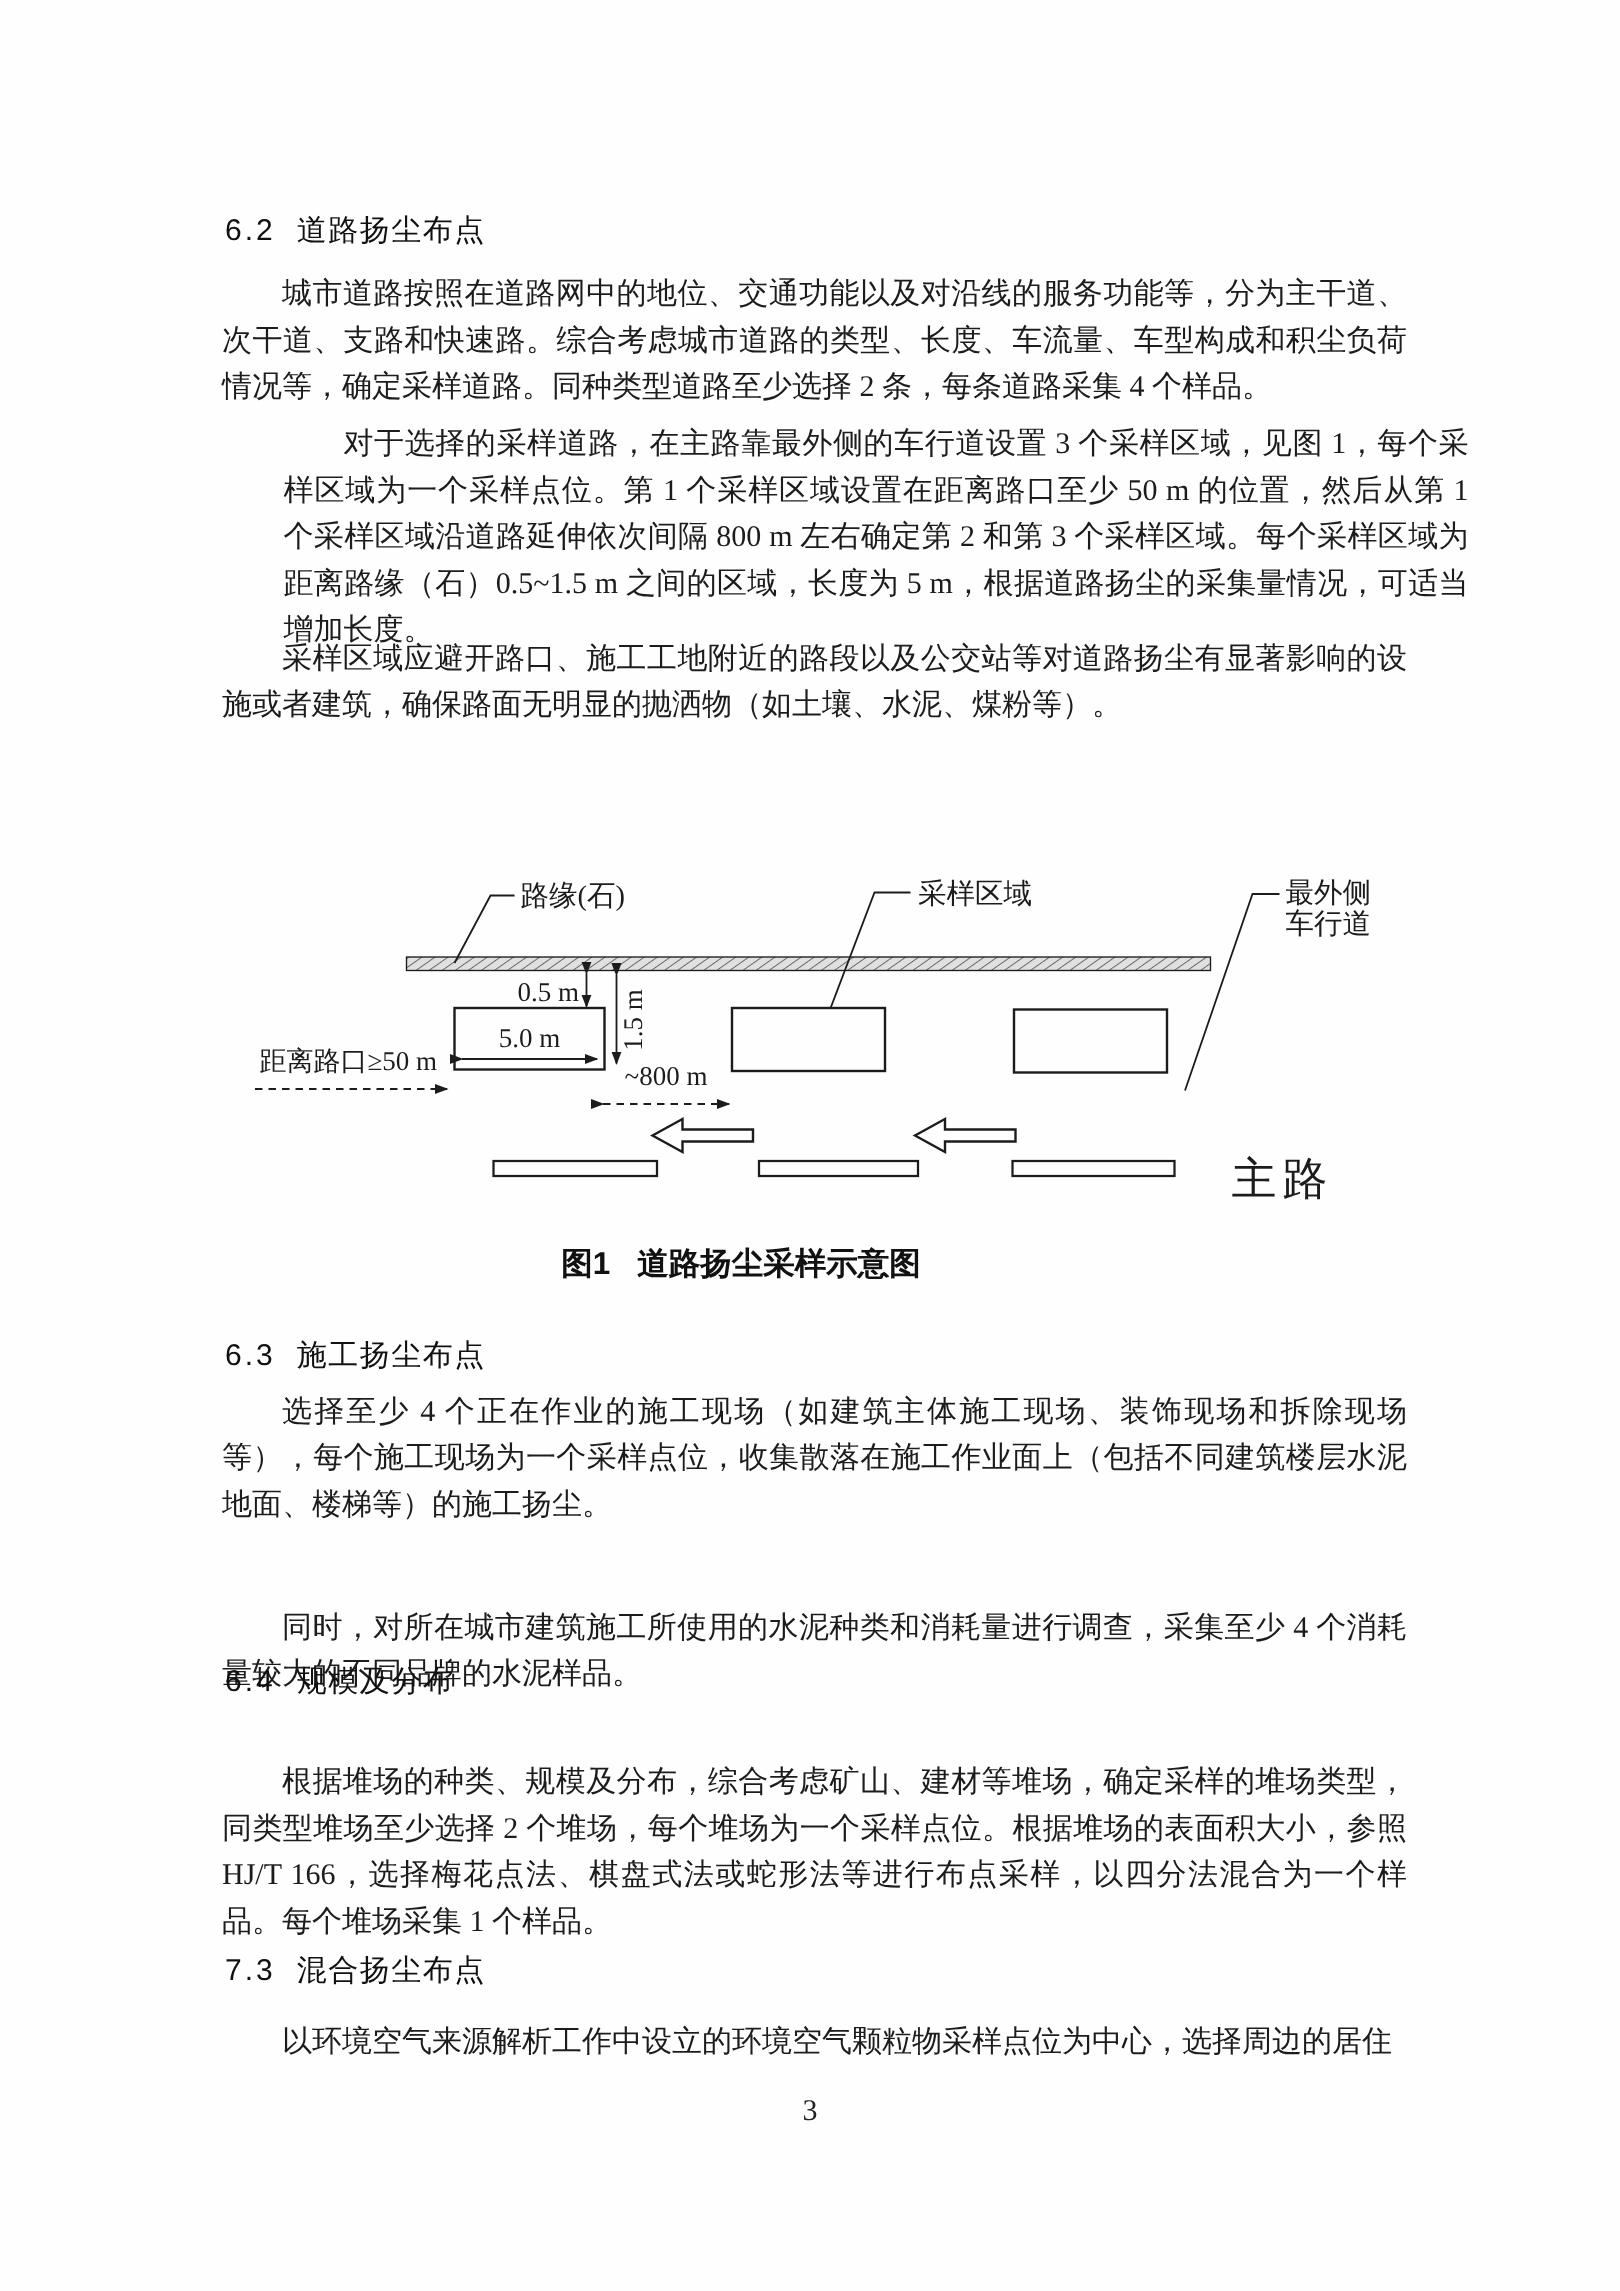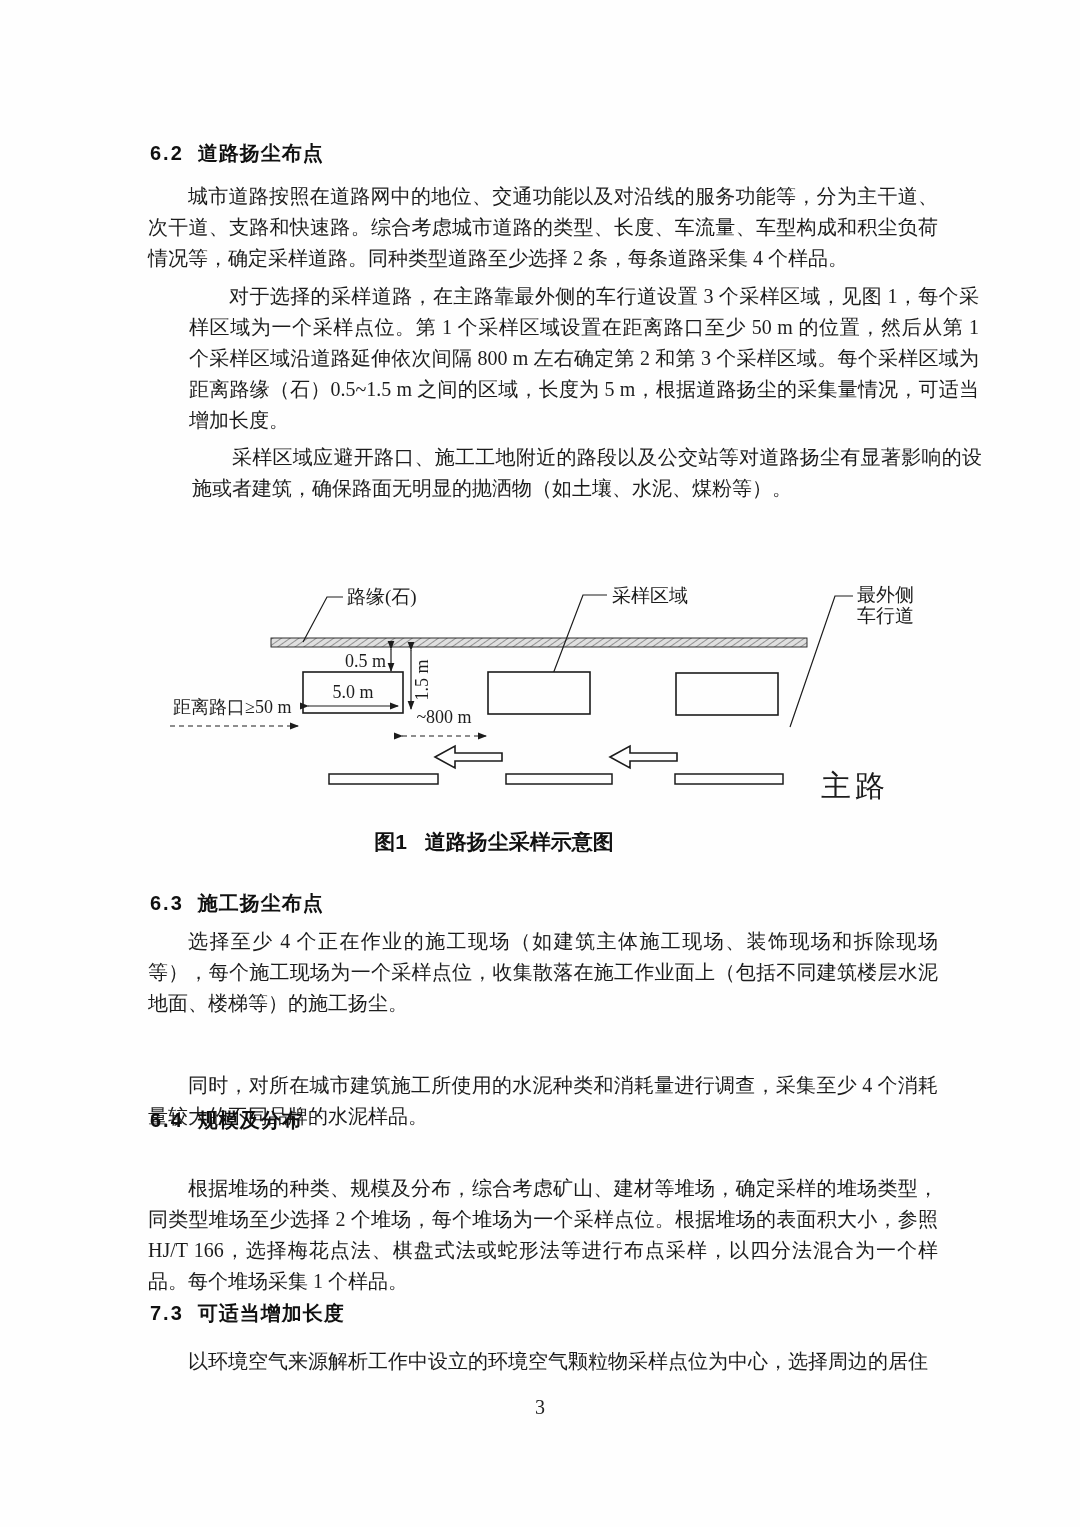--- a/index.html
+++ b/index.html
@@ -8,21 +8,21 @@
     width:1080px; height:1527px;
     background:#fefefe;
     font-family:"Liberation Serif","DejaVu Serif",serif;
     color:#1c1c1c;
     overflow:hidden;
     margin:0 auto;
   }
   .sec-h {
     position:absolute; left:150px;
     font-family:"Liberation Sans","DejaVu Sans",sans-serif;
-    font-weight:700; font-size:20px; color:#111;
+    font-weight:400; font-size:20px; color:#111;
     white-space:nowrap; letter-spacing:0.5px;
   }
   .sec-h .num { letter-spacing:2px; }
   .sec-h .ttl { padding-left:14px; letter-spacing:1px; }
   .body-p {
     position:absolute; left:148px; width:790px;
     font-size:20px; line-height:31px;
     text-align:justify; text-indent:2em;
   }
   .fig-caption {
@@ -47,21 +47,21 @@
 </head>
 <body>
 
 <div class="page">
 
   <div class="sec-h" style="top:140px;">
     <span class="num">6.2</span><span class="ttl">道路扬尘布点</span>
   </div>
   <div class="body-p" style="top:181px;">城市道路按照在道路网中的地位、交通功能以及对沿线的服务功能等，分为主干道、次干道、支路和快速路。综合考虑城市道路的类型、长度、车流量、车型构成和积尘负荷情况等，确定采样道路。同种类型道路至少选择 2 条，每条道路采集 4 个样品。</div>
   <div class="body-p" style="top:281px;margin-left:41px;">对于选择的采样道路，在主路靠最外侧的车行道设置 3 个采样区域，见图 1，每个采样区域为一个采样点位。第 1 个采样区域设置在距离路口至少 50 m 的位置，然后从第 1 个采样区域沿道路延伸依次间隔 800 m 左右确定第 2 和第 3 个采样区域。每个采样区域为距离路缘（石）0.5~1.5 m 之间的区域，长度为 5 m，根据道路扬尘的采集量情况，可适当增加长度。</div>
-  <div class="body-p" style="top:442px;margin-left:44px;">采样区域应避开路口、施工工地附近的路段以及公交站等对道路扬尘有显著影响的设施或者建筑，确保路面无明显的抛洒物（如土壤、水泥、煤粉等）。</div>
+  <div class="body-p" style="top:424px;">采样区域应避开路口、施工工地附近的路段以及公交站等对道路扬尘有显著影响的设施或者建筑，确保路面无明显的抛洒物（如土壤、水泥、煤粉等）。</div>
 
   <svg class="figure" width="760" height="240" viewBox="0 0 760 240">
     <defs>
       <pattern id="hatch" width="5" height="9" patternTransform="rotate(55)" patternUnits="userSpaceOnUse">
         <rect width="5" height="9" fill="#e0e0e0"></rect>
         <line x1="0" y1="0" x2="0" y2="9" stroke="#666" stroke-width="1.3"></line>
       </pattern>
       <marker id="arr" markerWidth="9" markerHeight="8" refX="8" refY="4" orient="auto" markerUnits="userSpaceOnUse">
         <path d="M0,0.6 L9,4 L0,7.4 z" fill="#1c1c1c"></path>
       </marker>
@@ -117,19 +117,19 @@
   </div>
   <div class="body-p" style="top:926px;">选择至少 4 个正在作业的施工现场（如建筑主体施工现场、装饰现场和拆除现场等），每个施工现场为一个采样点位，收集散落在施工作业面上（包括不同建筑楼层水泥地面、楼梯等）的施工扬尘。</div>
   <div class="body-p" style="top:1070px;">同时，对所在城市建筑施工所使用的水泥种类和消耗量进行调查，采集至少 4 个消耗量较大的不同品牌的水泥样品。</div>
 
   <div class="sec-h" style="top:1107px;">
     <span class="num">6.4</span><span class="ttl">规模及分布</span>
   </div>
   <div class="body-p" style="top:1152px;margin-top:21px;">根据堆场的种类、规模及分布，综合考虑矿山、建材等堆场，确定采样的堆场类型，同类型堆场至少选择 2 个堆场，每个堆场为一个采样点位。根据堆场的表面积大小，参照 HJ/T 166，选择梅花点法、棋盘式法或蛇形法等进行布点采样，以四分法混合为一个样品。每个堆场采集 1 个样品。</div>
 
   <div class="sec-h" style="top:1300px;">
-    <span class="num">7.3</span><span class="ttl">可适当增加长度</span>
+    <span class="num">7.3</span><span class="ttl">混合扬尘布点</span>
   </div>
   <div class="body-p" style="top:1346px;">以环境空气来源解析工作中设立的环境空气颗粒物采样点位为中心，选择周边的居住</div>
 
   <div class="page-num" style="top:1396px;">3</div>
 
 </div>
 
 </body></html>

